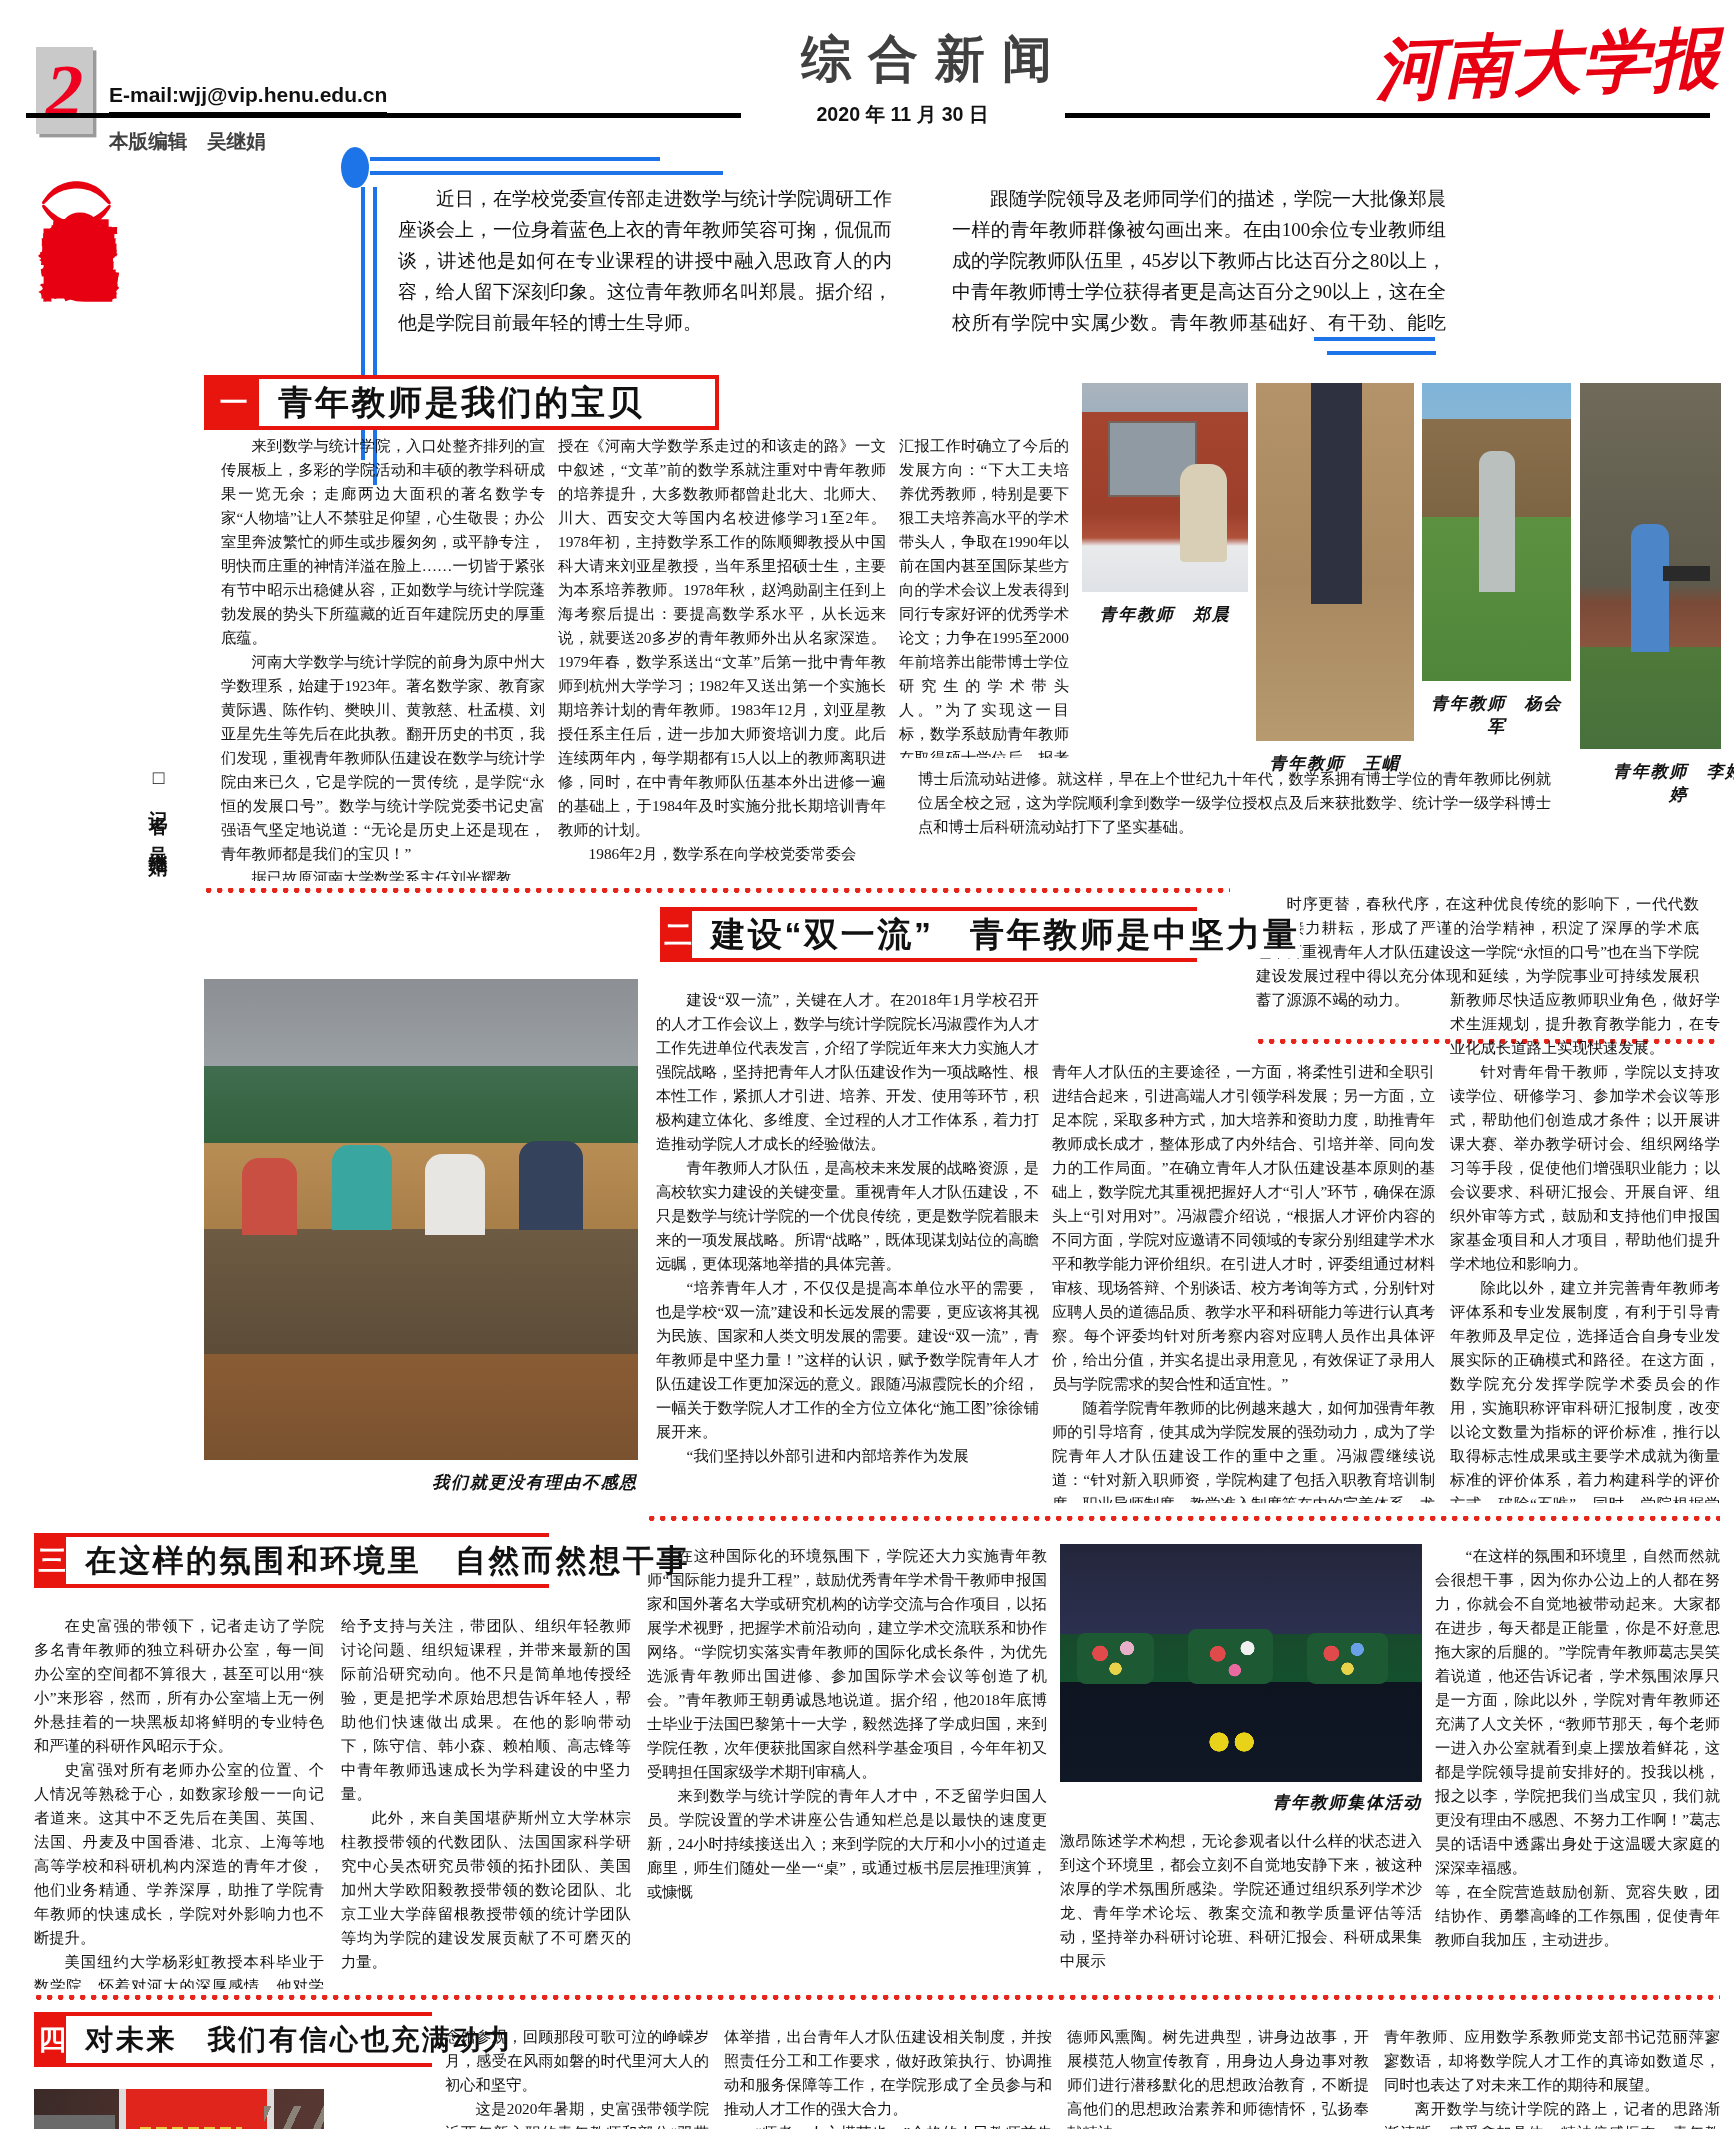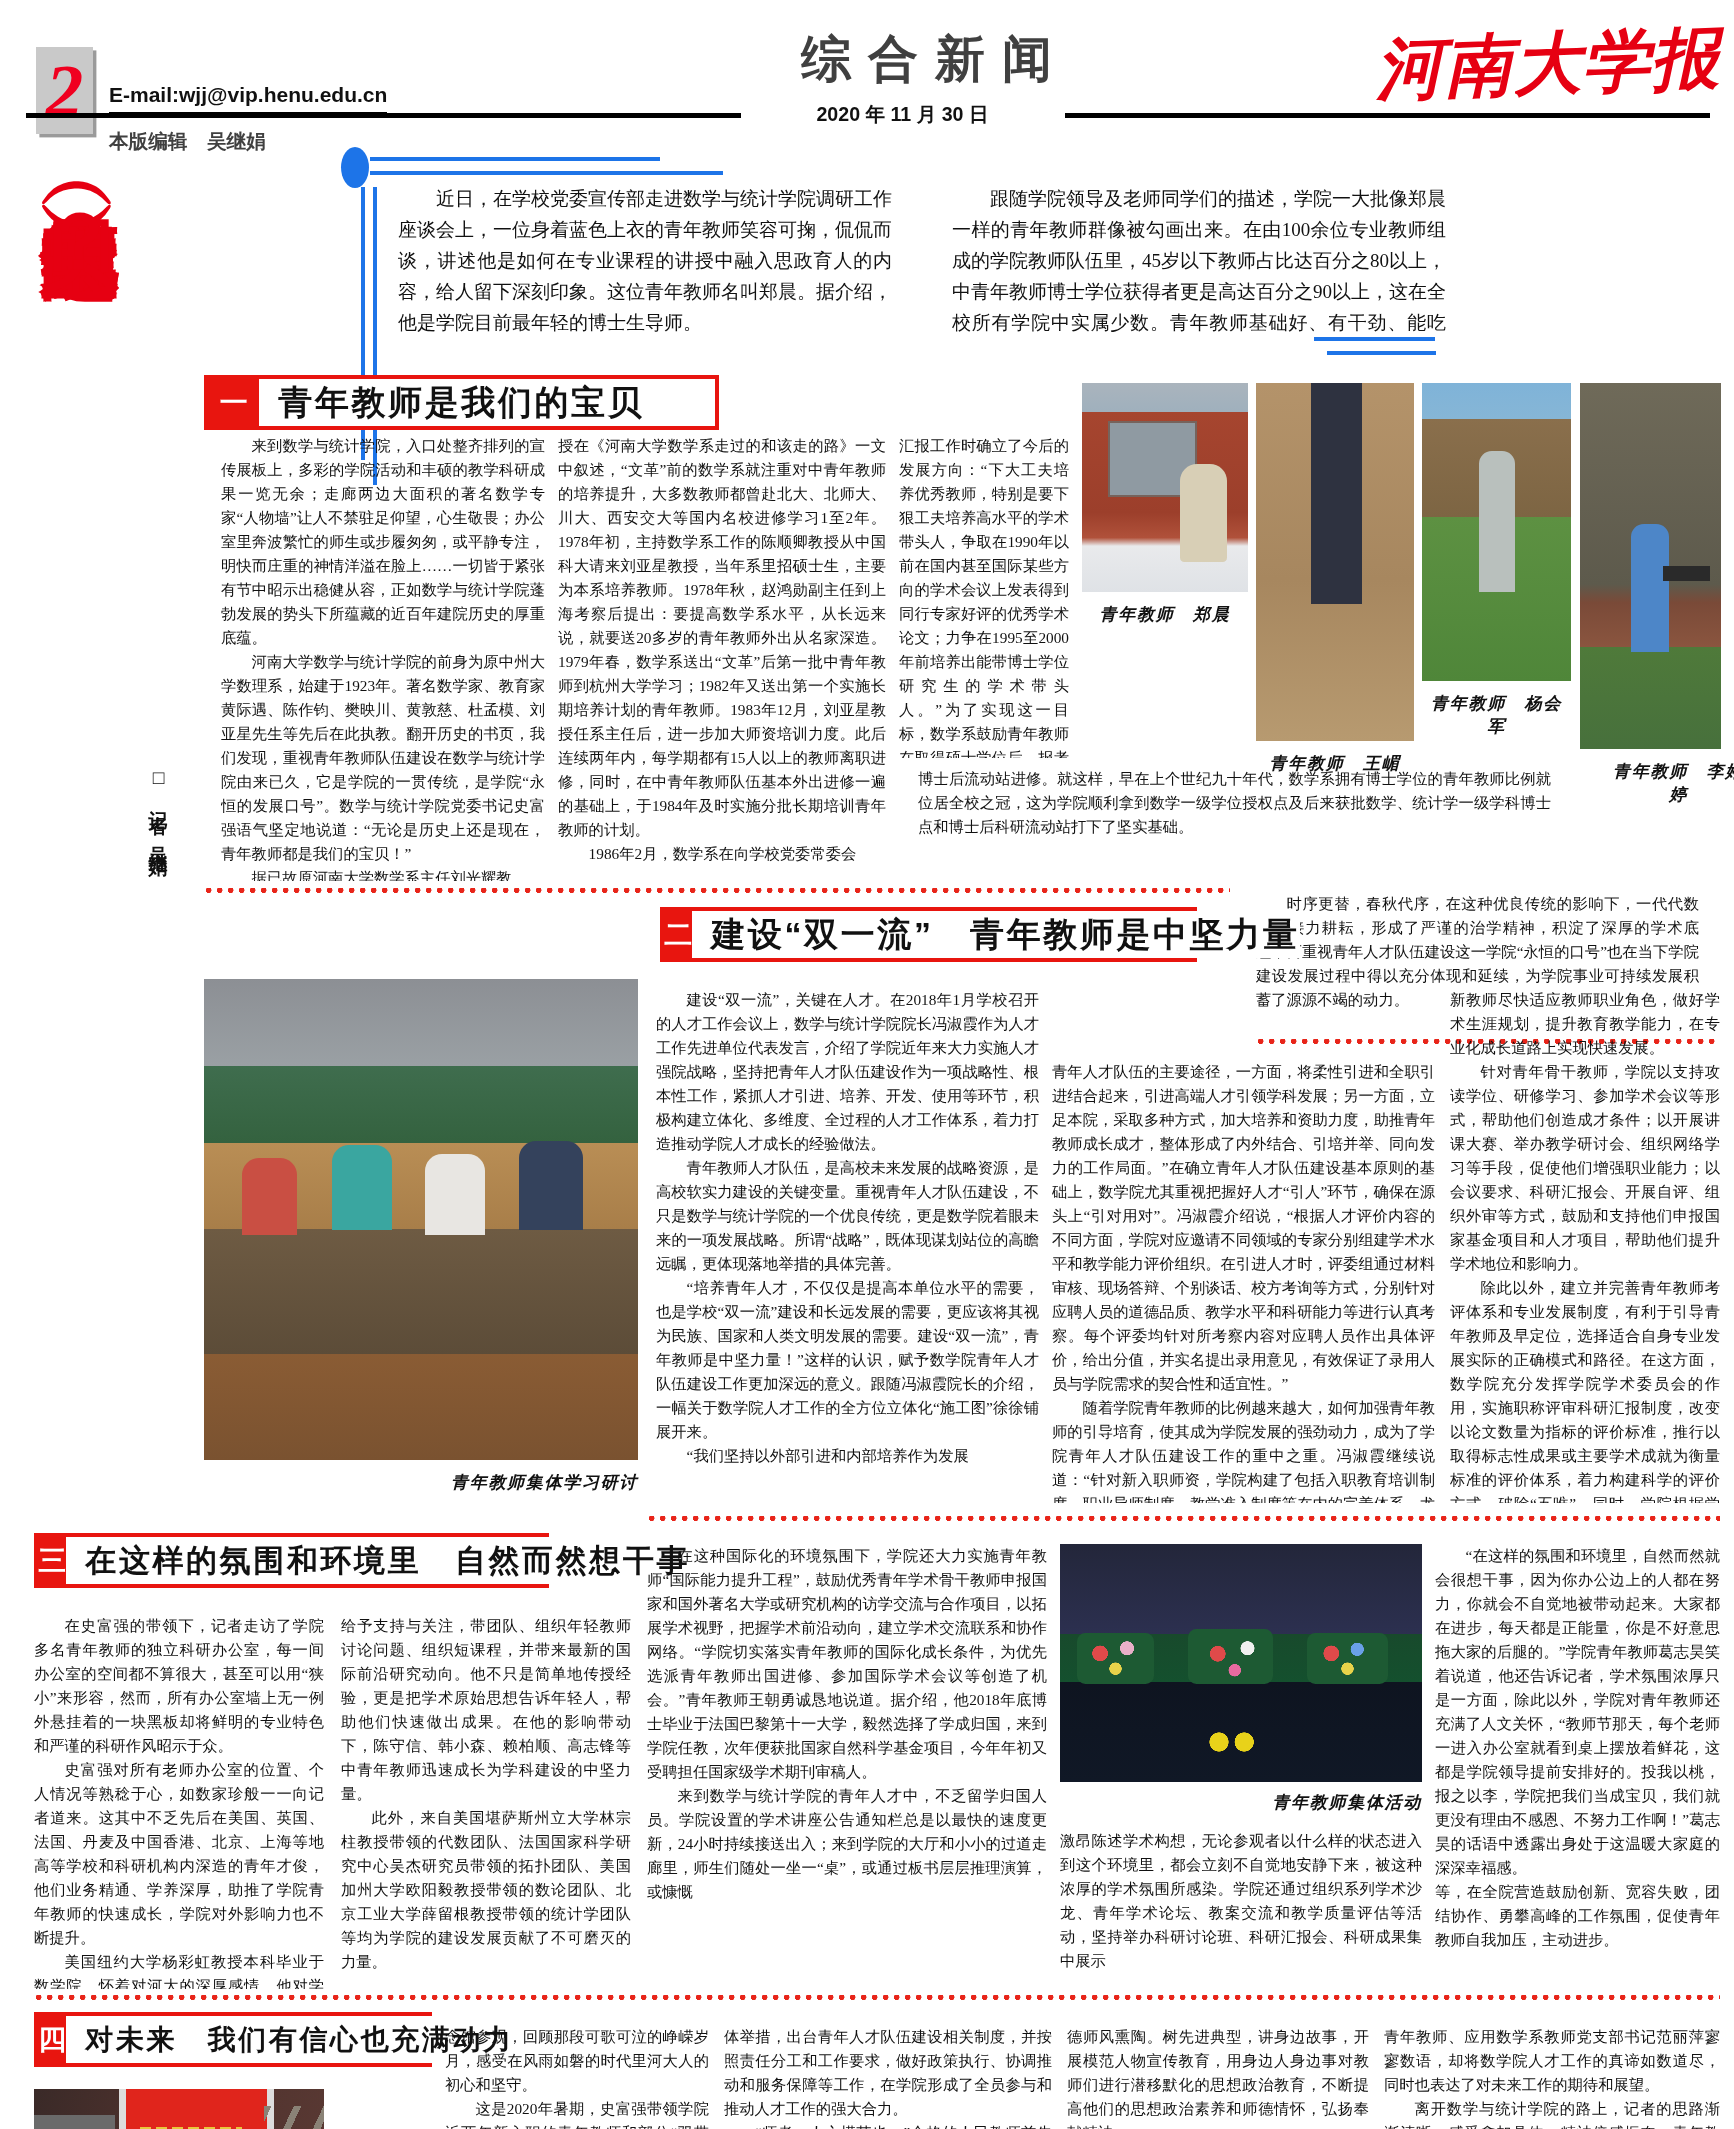--- a/index.html
+++ b/index.html
@@ -119,21 +119,21 @@
   <div class="sec-title">建设“双一流”　青年教师是中坚力量</div>
 </div>
 
 <div class="abs photo" style="left:204px;top:979px;width:434px;height:481px;
             background:linear-gradient(180deg,#8c8f94 0%,#9aa0a4 18%,#3f6d4e 18%,#34623f 34%,#b98e55 34%,#a87e49 52%,#6e5b43 52%,#5c4c38 78%,#8a5c34 78%,#7a5230 100%);">
   <div class="abs" style="left:38px;top:179px;width:55px;height:77px;background:#c94f43;border-radius:17px 17px 0 0;"></div>
   <div class="abs" style="left:128px;top:166px;width:60px;height:85px;background:#3aa6a0;border-radius:17px 17px 0 0;"></div>
   <div class="abs" style="left:221px;top:175px;width:60px;height:81px;background:#e8e6e2;border-radius:17px 17px 0 0;"></div>
   <div class="abs" style="left:315px;top:162px;width:64px;height:89px;background:#34425c;border-radius:17px 17px 0 0;"></div>
 </div>
-<div class="abs caption" style="left:204px;top:1471px;width:434px;text-align:right;">青年教师集体学习研讨</div>
+<div class="abs caption" style="left:204px;top:1471px;width:434px;text-align:right;">我们就更没有理由不感恩</div>
 
 <div class="abs body-col" style="left:656px;top:988px;width:383px;height:515px;">
   <p>建设“双一流”，关键在人才。在2018年1月学校召开的人才工作会议上，数学与统计学院院长冯淑霞作为人才工作先进单位代表发言，介绍了学院近年来大力实施人才强院战略，坚持把青年人才队伍建设作为一项战略性、根本性工作，紧抓人才引进、培养、开发、使用等环节，积极构建立体化、多维度、全过程的人才工作体系，着力打造推动学院人才成长的经验做法。</p>
   <p>青年教师人才队伍，是高校未来发展的战略资源，是高校软实力建设的关键变量。重视青年人才队伍建设，不只是数学与统计学院的一个优良传统，更是数学院着眼未来的一项发展战略。所谓“战略”，既体现谋划站位的高瞻远瞩，更体现落地举措的具体完善。</p>
   <p>“培养青年人才，不仅仅是提高本单位水平的需要，也是学校“双一流”建设和长远发展的需要，更应该将其视为民族、国家和人类文明发展的需要。建设“双一流”，青年教师是中坚力量！”这样的认识，赋予数学院青年人才队伍建设工作更加深远的意义。跟随冯淑霞院长的介绍，一幅关于数学院人才工作的全方位立体化“施工图”徐徐铺展开来。</p>
   <p>“我们坚持以外部引进和内部培养作为发展</p>
 </div>
 <div class="abs body-col" style="left:1052px;top:1060px;width:383px;height:443px;">
   <p style="text-indent:0;">青年人才队伍的主要途径，一方面，将柔性引进和全职引进结合起来，引进高端人才引领学科发展；另一方面，立足本院，采取多种方式，加大培养和资助力度，助推青年教师成长成才，整体形成了内外结合、引培并举、同向发力的工作局面。”在确立青年人才队伍建设基本原则的基础上，数学院尤其重视把握好人才“引人”环节，确保在源头上“引对用对”。冯淑霞介绍说，“根据人才评价内容的不同方面，学院对应邀请不同领域的专家分别组建学术水平和教学能力评价组织。在引进人才时，评委组通过材料审核、现场答辩、个别谈话、校方考询等方式，分别针对应聘人员的道德品质、教学水平和科研能力等进行认真考察。每个评委均针对所考察内容对应聘人员作出具体评价，给出分值，并实名提出录用意见，有效保证了录用人员与学院需求的契合性和适宜性。”</p>
   <p>随着学院青年教师的比例越来越大，如何加强青年教师的引导培育，使其成为学院发展的强劲动力，成为了学院青年人才队伍建设工作的重中之重。冯淑霞继续说道：“针对新入职师资，学院构建了包括入职教育培训制度、职业导师制度、教学准入制度等在内的完善体系。尤其是学院具有丰富工作经验的老教师和学术带头人发挥了重要作用，他们一对一、手把手地‘传帮带’，帮助</p>

